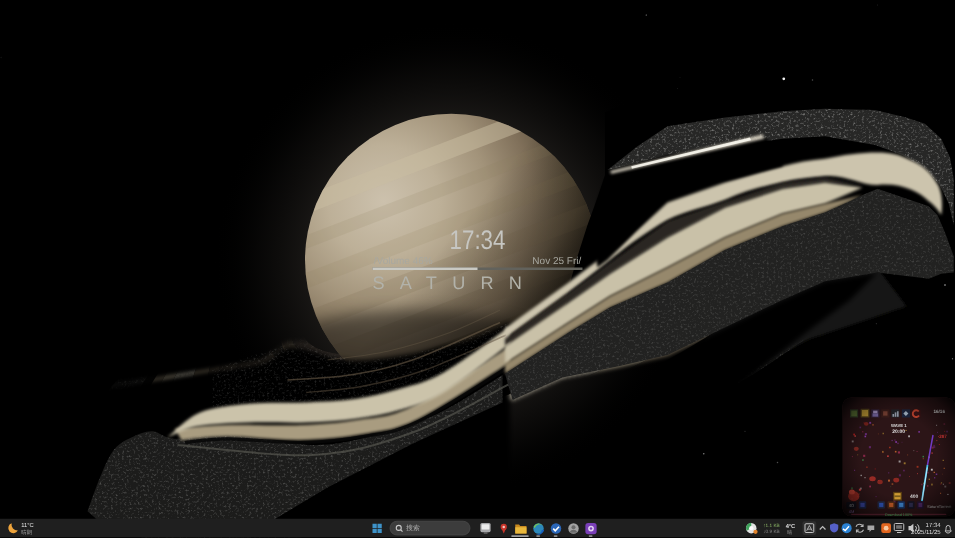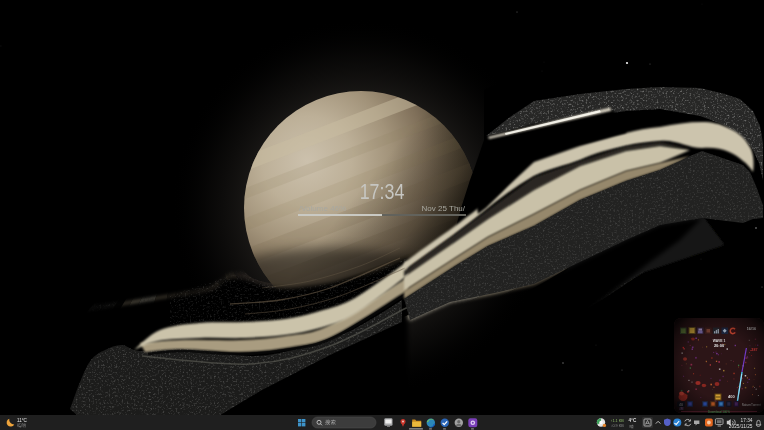--- a/index.html
+++ b/index.html
@@ -208,24 +208,25 @@
 <path d="M490 137 L534 124 L580 116 L612 110 L626 124 L626 133 L580 146 L534 162 L508 186 L486 208 L478 214 L474 190 L478 160 L484 144 Z" fill="#000" filter="url(#s1)"></path>
 </g>
 
 <path d="M488 136.8 L610 107.5 L611.5 110.8 L489 139 Z" fill="#e3dccb" opacity="0.95" filter="url(#s1)"></path>
 <path d="M505 133 L600 110 L600.8 112.2 L505.5 135 Z" fill="#fffef6" opacity="0.85"></path>
 </svg>
 
 <div style="position:absolute;left:298px;top:0;width:168px;height:300px;color:#c6c6c0">
  <div style="position:absolute;top:180px;left:0;width:168px;text-align:center;font-size:21.5px;font-weight:400;color:#c6c6c2;letter-spacing:0px;transform:scaleX(0.83)">17:34</div>
  <div style="position:absolute;top:204px;left:1px;font-size:8px;color:#a8a8a0">/Volume 46%</div>
- <div style="position:absolute;top:204px;right:1px;font-size:8px;color:#a8a8a0">Nov 25 Thu/</div>
+ <div style="position:absolute;top:204px;right:1px;font-size:8px;color:#a8a8a0">Nov 25 Fri/</div>
  <div style="position:absolute;top:214px;left:0;width:168px;height:1.6px;background:#62625c">
         <div style="width:50%;height:1.6px;background:#c9c9c3"></div>
       </div>
+ <div style="position:absolute;top:219px;left:0;font-size:14.5px;letter-spacing:12.2px;color:#b2b2aa;white-space:nowrap">SATURN</div>
 </div>
 <svg width="92" height="97" viewBox="0 0 92 97" style="position:absolute;left:673px;top:317px" xmlns="http://www.w3.org/2000/svg">
 <defs>
 <radialGradient id="gvin" cx="50%" cy="50%" r="70%">
  <stop offset="48%" stop-color="#000" stop-opacity="0"></stop>
           <stop offset="82%" stop-color="#000" stop-opacity="0.5"></stop>
           <stop offset="100%" stop-color="#000" stop-opacity="0.97"></stop>
 </radialGradient>
 </defs>
 <rect x="1" y="1" width="90" height="95" rx="7" fill="#2c1517"></rect>

